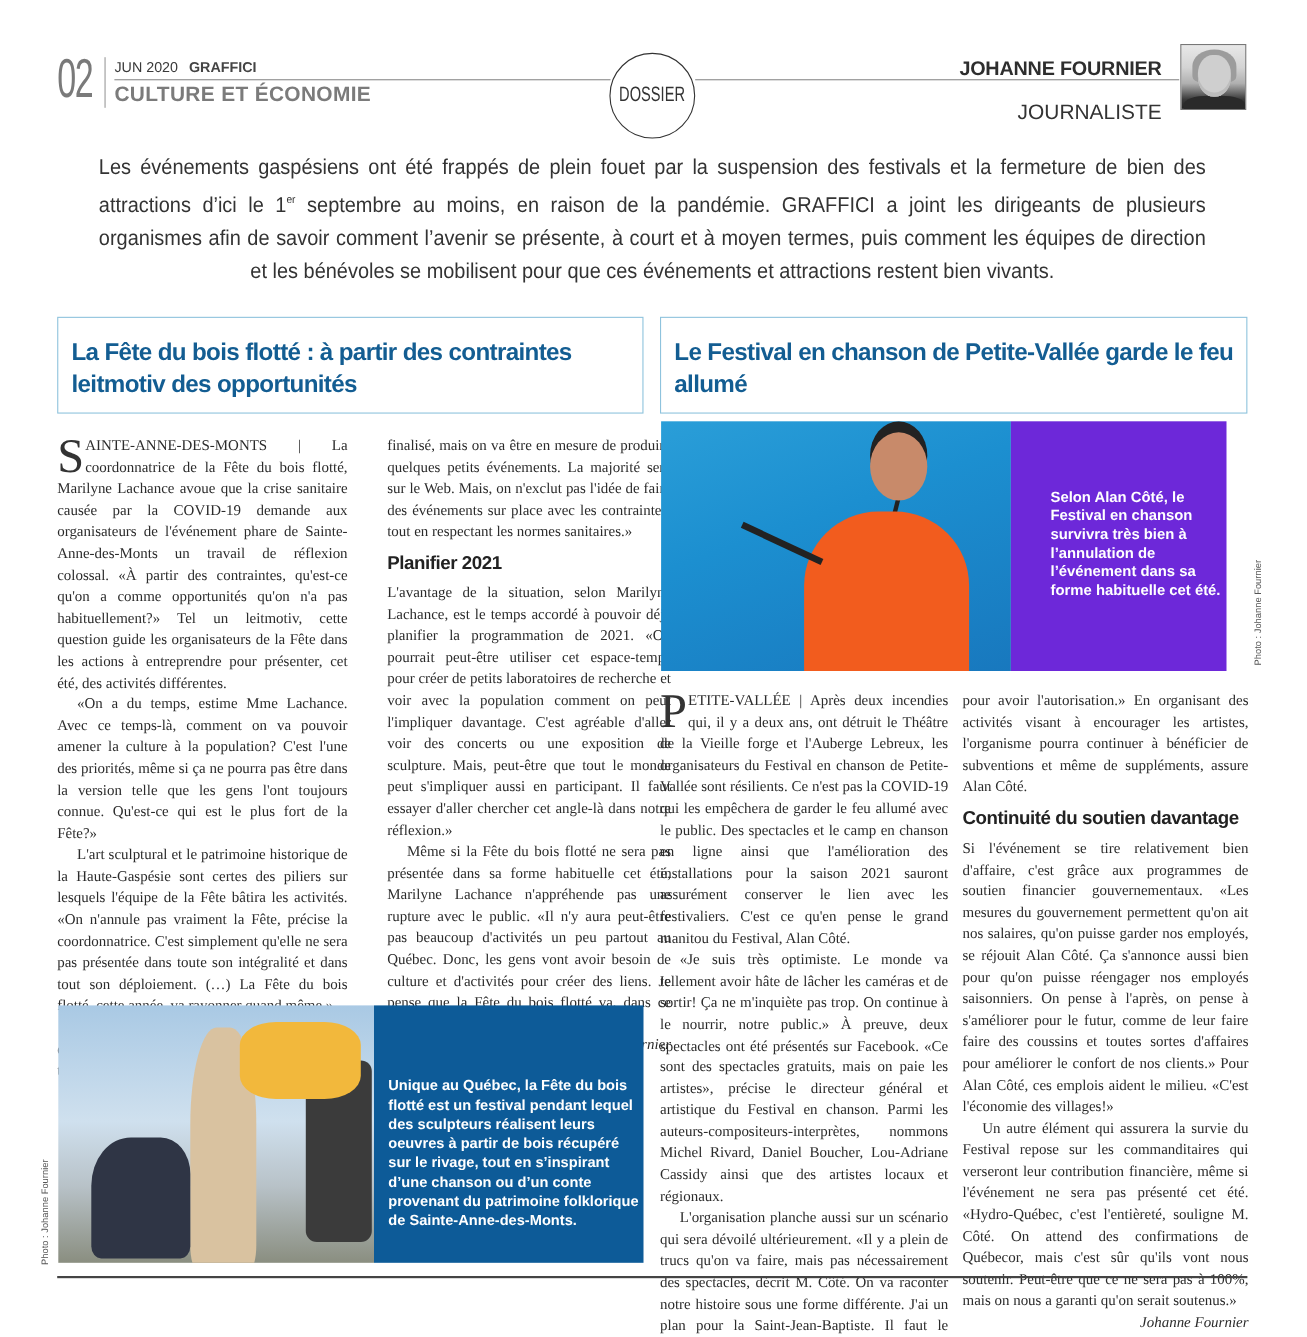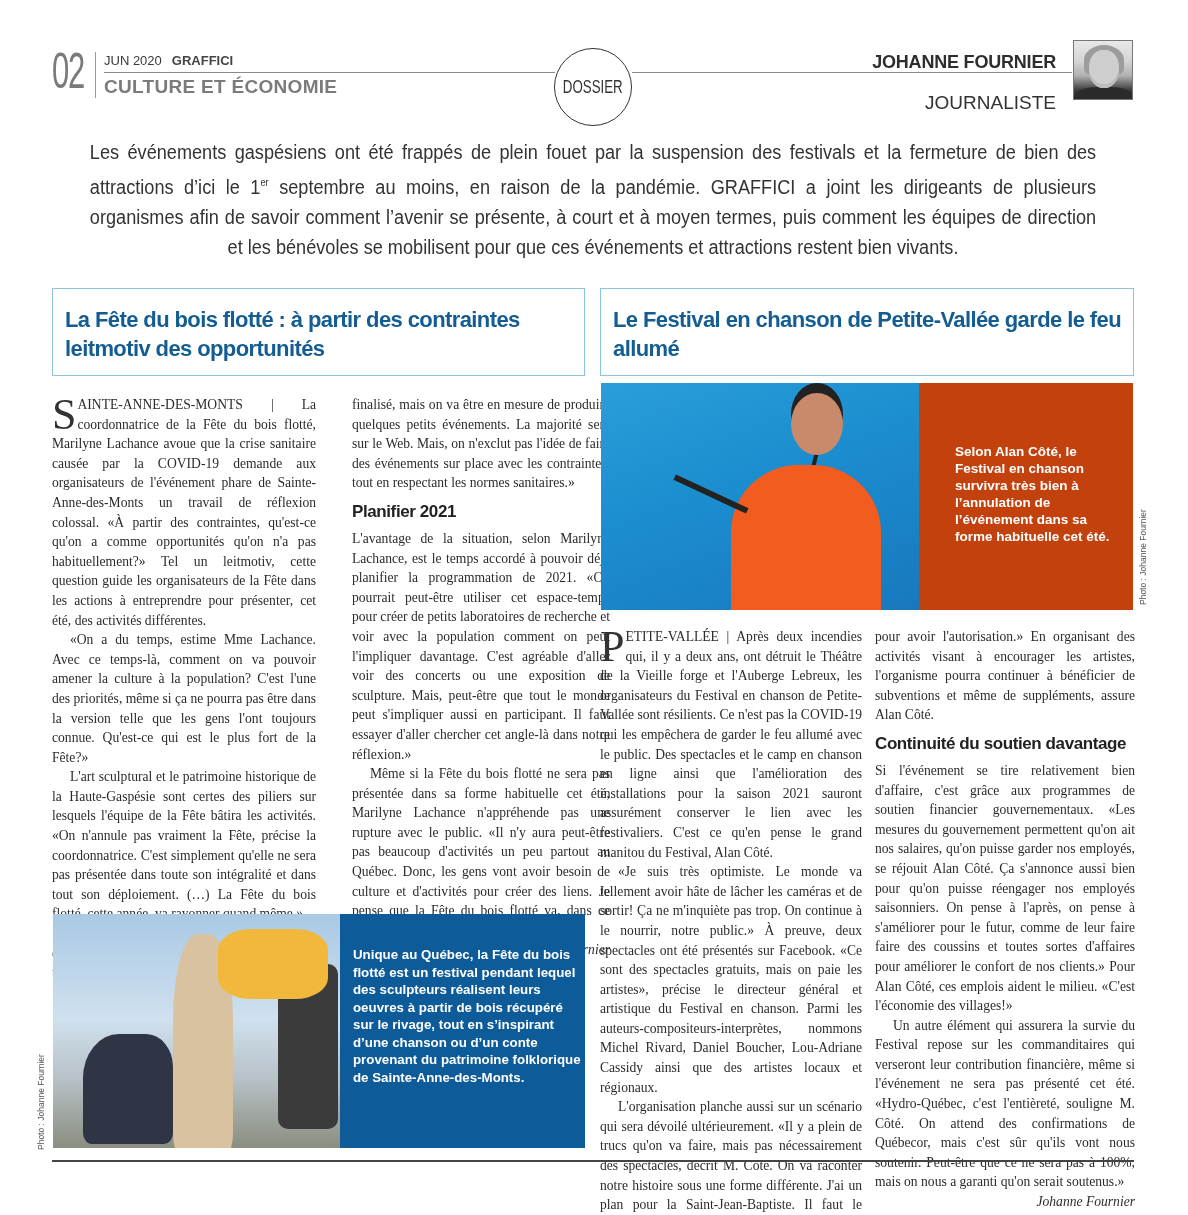--- a/index.html
+++ b/index.html
@@ -39,32 +39,32 @@
   .c1{left:52px;top:395px;width:264px;}
   .c2{left:328px;top:395px;width:258px;margin-left:24px;}
   .c3{left:600px;top:627px;width:262px;}
   .c4{left:875px;top:627px;width:260px;}
   
   .photo-sing{left:601px;top:383px;width:318px;height:227px;background:linear-gradient(160deg,#2a9ed8 0%,#1c8fd0 40%,#1878be 100%);overflow:hidden;}
   .photo-sing .jacket{position:absolute;left:130px;top:82px;width:150px;height:150px;background:#f25c1e;border-radius:45% 45% 0 0;}
   .photo-sing .head{position:absolute;left:190px;top:10px;width:52px;height:62px;background:#c88a6a;border-radius:50%;box-shadow:0 -10px 0 #222;}
   .photo-sing .mic{position:absolute;left:70px;top:108px;width:80px;height:6px;background:#222;transform:rotate(25deg);}
   .photo-sing .stand{position:absolute;left:195px;top:60px;width:4px;height:170px;background:#222;transform:rotate(14deg);}
-  .cap-sing{left:919px;top:383px;width:214px;height:227px;background:#c2410c;}
+  .cap-sing{left:919px;top:383px;width:196px;height:227px;background:#6d28d9;}
   .cap-sing p{margin:0;position:absolute;left:36px;top:60px;width:170px;font-family:"Liberation Sans",sans-serif;font-weight:bold;font-size:13.5px;line-height:17px;color:#fff;}
   .credit{font-family:"Liberation Sans",sans-serif;font-size:8.5px;color:#555;white-space:nowrap;transform:rotate(-90deg);transform-origin:left top;}
   .credit1{left:1138px;top:605px;}
   .credit2{left:36px;top:1150px;}
   .photo-sculpt{left:53px;top:914px;width:287px;height:234px;background:linear-gradient(180deg,#a9c9e4 0%,#cfe0ee 45%,#b8c2c8 70%,#8a8e80 100%);overflow:hidden;}
   .photo-sculpt .totem{position:absolute;left:120px;top:20px;width:60px;height:220px;background:#d9c2a0;border-radius:40% 40% 10% 10%;}
   .photo-sculpt .man1{position:absolute;left:165px;top:15px;width:110px;height:70px;background:#f2b83c;border-radius:30%;}
   .photo-sculpt .legs{position:absolute;left:225px;top:50px;width:60px;height:165px;background:#3b3b3b;border-radius:10px;}
   .photo-sculpt .man2{position:absolute;left:30px;top:120px;width:90px;height:110px;background:#2f3545;border-radius:40% 30% 10% 10%;}
   .cap-sculpt{left:340px;top:914px;width:245px;height:234px;background:#0d5b98;}
-  .cap-sculpt p{margin:0;position:absolute;left:13px;top:32px;width:228px;font-family:"Liberation Sans",sans-serif;font-weight:bold;font-size:13.3px;line-height:17.5px;color:#fff;}
+  .cap-sculpt p{margin:0;position:absolute;left:13px;top:64px;width:228px;font-family:"Liberation Sans",sans-serif;font-weight:bold;font-size:13.3px;line-height:17.5px;color:#fff;}
   .footer-rule{left:52px;top:1160px;width:1082px;height:2px;background:#444;}
 </style>
 </head>
 <body>
 
 <div class="abs pg-num">02</div>
 <div class="abs hdr-vline"></div>
 <div class="abs hdr-date"><span>JUN 2020</span><b>GRAFFICI</b></div>
 <div class="abs hdr-line-left"></div>
 <div class="abs hdr-section">CULTURE ET ÉCONOMIE</div>

